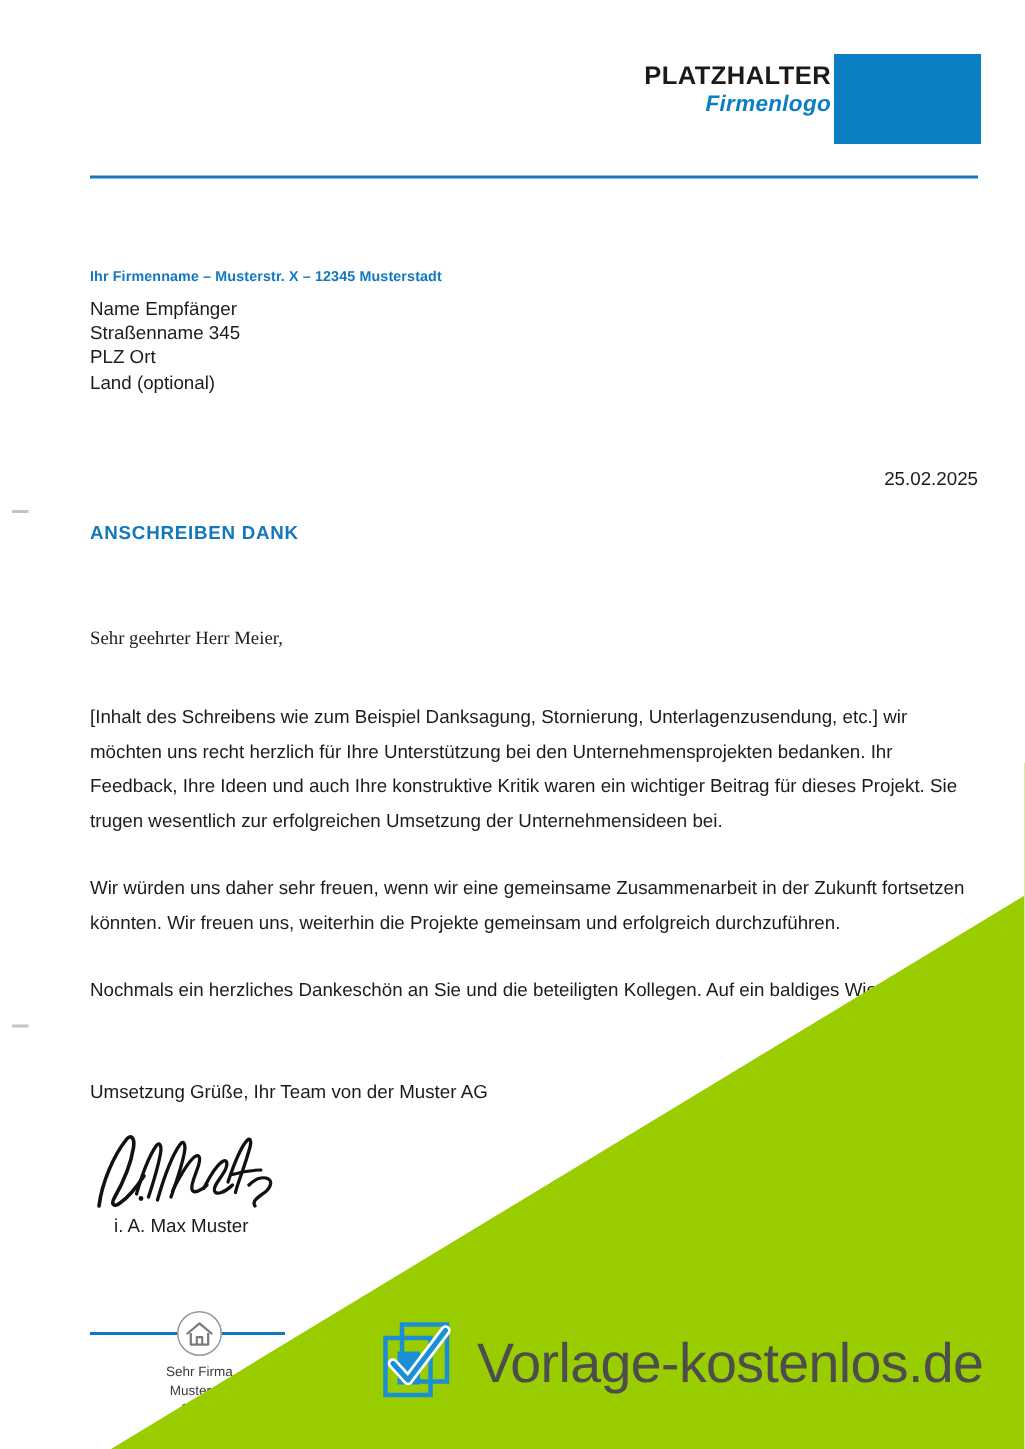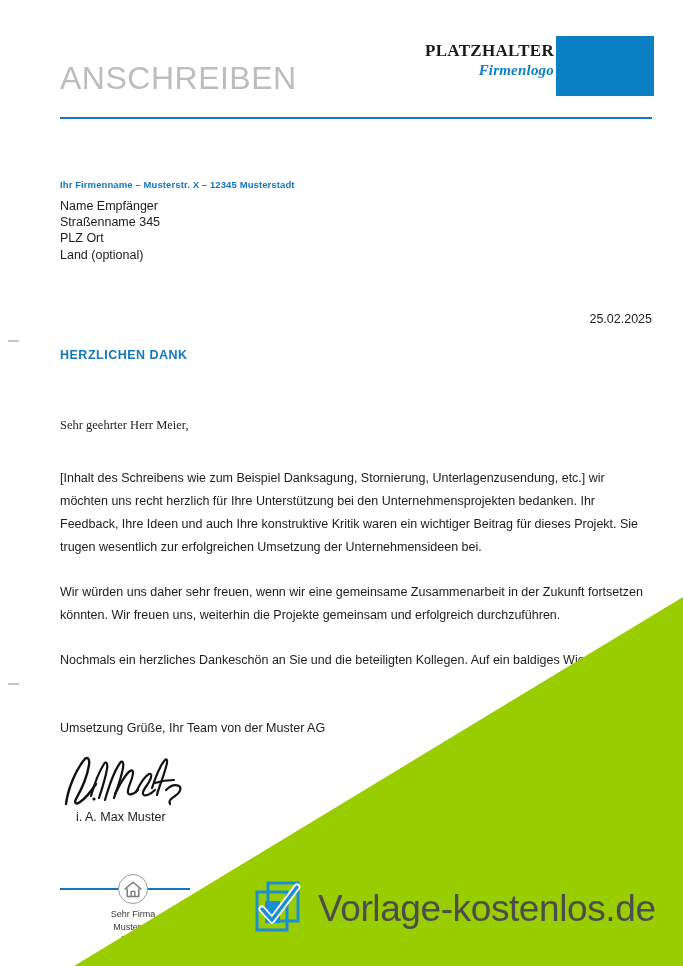--- a/index.html
+++ b/index.html
@@ -46,21 +46,20 @@
     top: 36px;
     width: 240px;
     height: 60px;
   }
   .logo-text {
     position: absolute;
     left: 0;
     top: 5px;
     width: 140px;
     text-align: right;
-    font-family: Liberation Serif, serif;
   }
   .logo-line1 {
     font-size: 17px;
     font-weight: 700;
     color: #1a1a1a;
     letter-spacing: 0.3px;
     line-height: 1.15;
     white-space: nowrap;
   }
   .logo-line2 {
@@ -268,21 +267,20 @@
     white-space: nowrap;
     letter-spacing: -0.4px;
   }
 </style>
 </head>
 <body>
 
 <div class="page">
 
   <div class="header">
-    <div class="doc-title">ANSCHREIBEN</div>
 
     <div class="logo-block">
       <div class="logo-text">
         <div class="logo-line1">PLATZHALTER</div>
         <div class="logo-line2">Firmenlogo</div>
       </div>
       <div class="logo-box"></div>
     </div>
   </div>
   <div class="header-rule"></div>
@@ -292,21 +290,21 @@
 
   <div class="sender-line">Ihr Firmenname – Musterstr. X – 12345 Musterstadt</div>
   <div class="recipient">
     <div>Name Empfänger</div>
     <div>Straßenname 345</div>
     <div>PLZ Ort</div>
     <div>Land (optional)</div>
   </div>
 
   <div class="date">25.02.2025</div>
-  <div class="subject">HERZLICHEN DANK</div>
+  <div class="subject">ANSCHREIBEN DANK</div>
 
   <div class="body-text">
     <p class="salutation">Sehr geehrter Herr Meier,</p>
     <p>[Inhalt des Schreibens wie zum Beispiel Danksagung, Stornierung, Unterlagenzusendung, etc.] wir möchten uns recht herzlich für Ihre Unterstützung bei den Unternehmensprojekten bedanken. Ihr Feedback, Ihre Ideen und auch Ihre konstruktive Kritik waren ein wichtiger Beitrag für dieses Projekt. Sie trugen wesentlich zur erfolgreichen Umsetzung der Unternehmensideen bei.</p>
     <p>Wir würden uns daher sehr freuen, wenn wir eine gemeinsame Zusammenarbeit in der Zukunft fortsetzen könnten. Wir freuen uns, weiterhin die Projekte gemeinsam und erfolgreich durchzuführen.</p>
     <p>Nochmals ein herzliches Dankeschön an Sie und die beteiligten Kollegen. Auf ein baldiges Wiedersehen!</p>
   </div>
 
   <div class="closing">Umsetzung Grüße, Ihr Team von der Muster AG</div>
 

